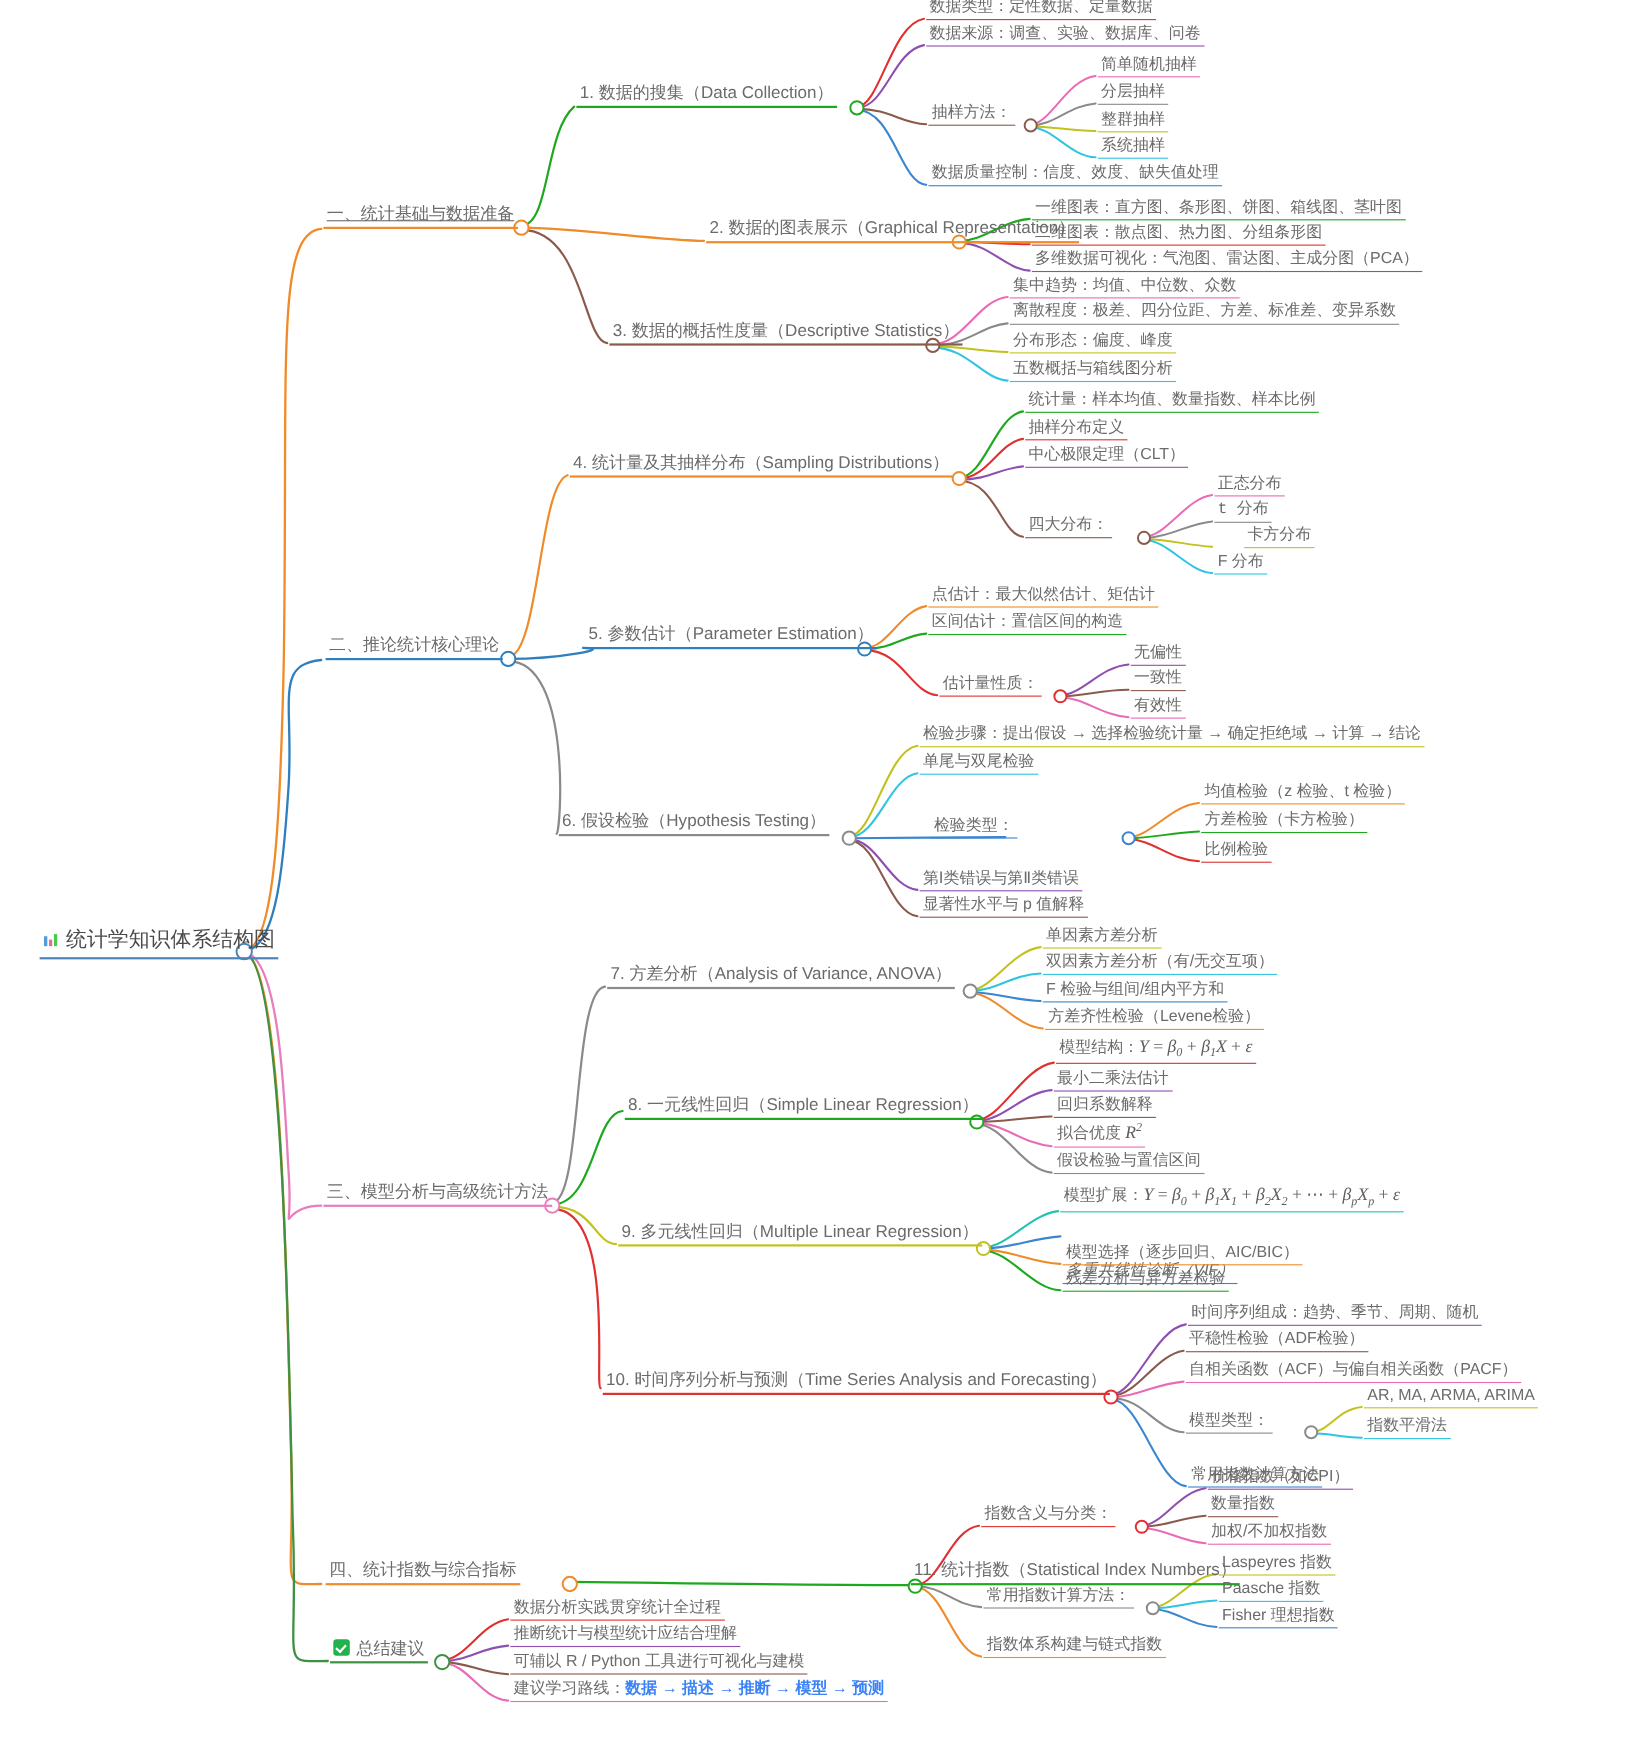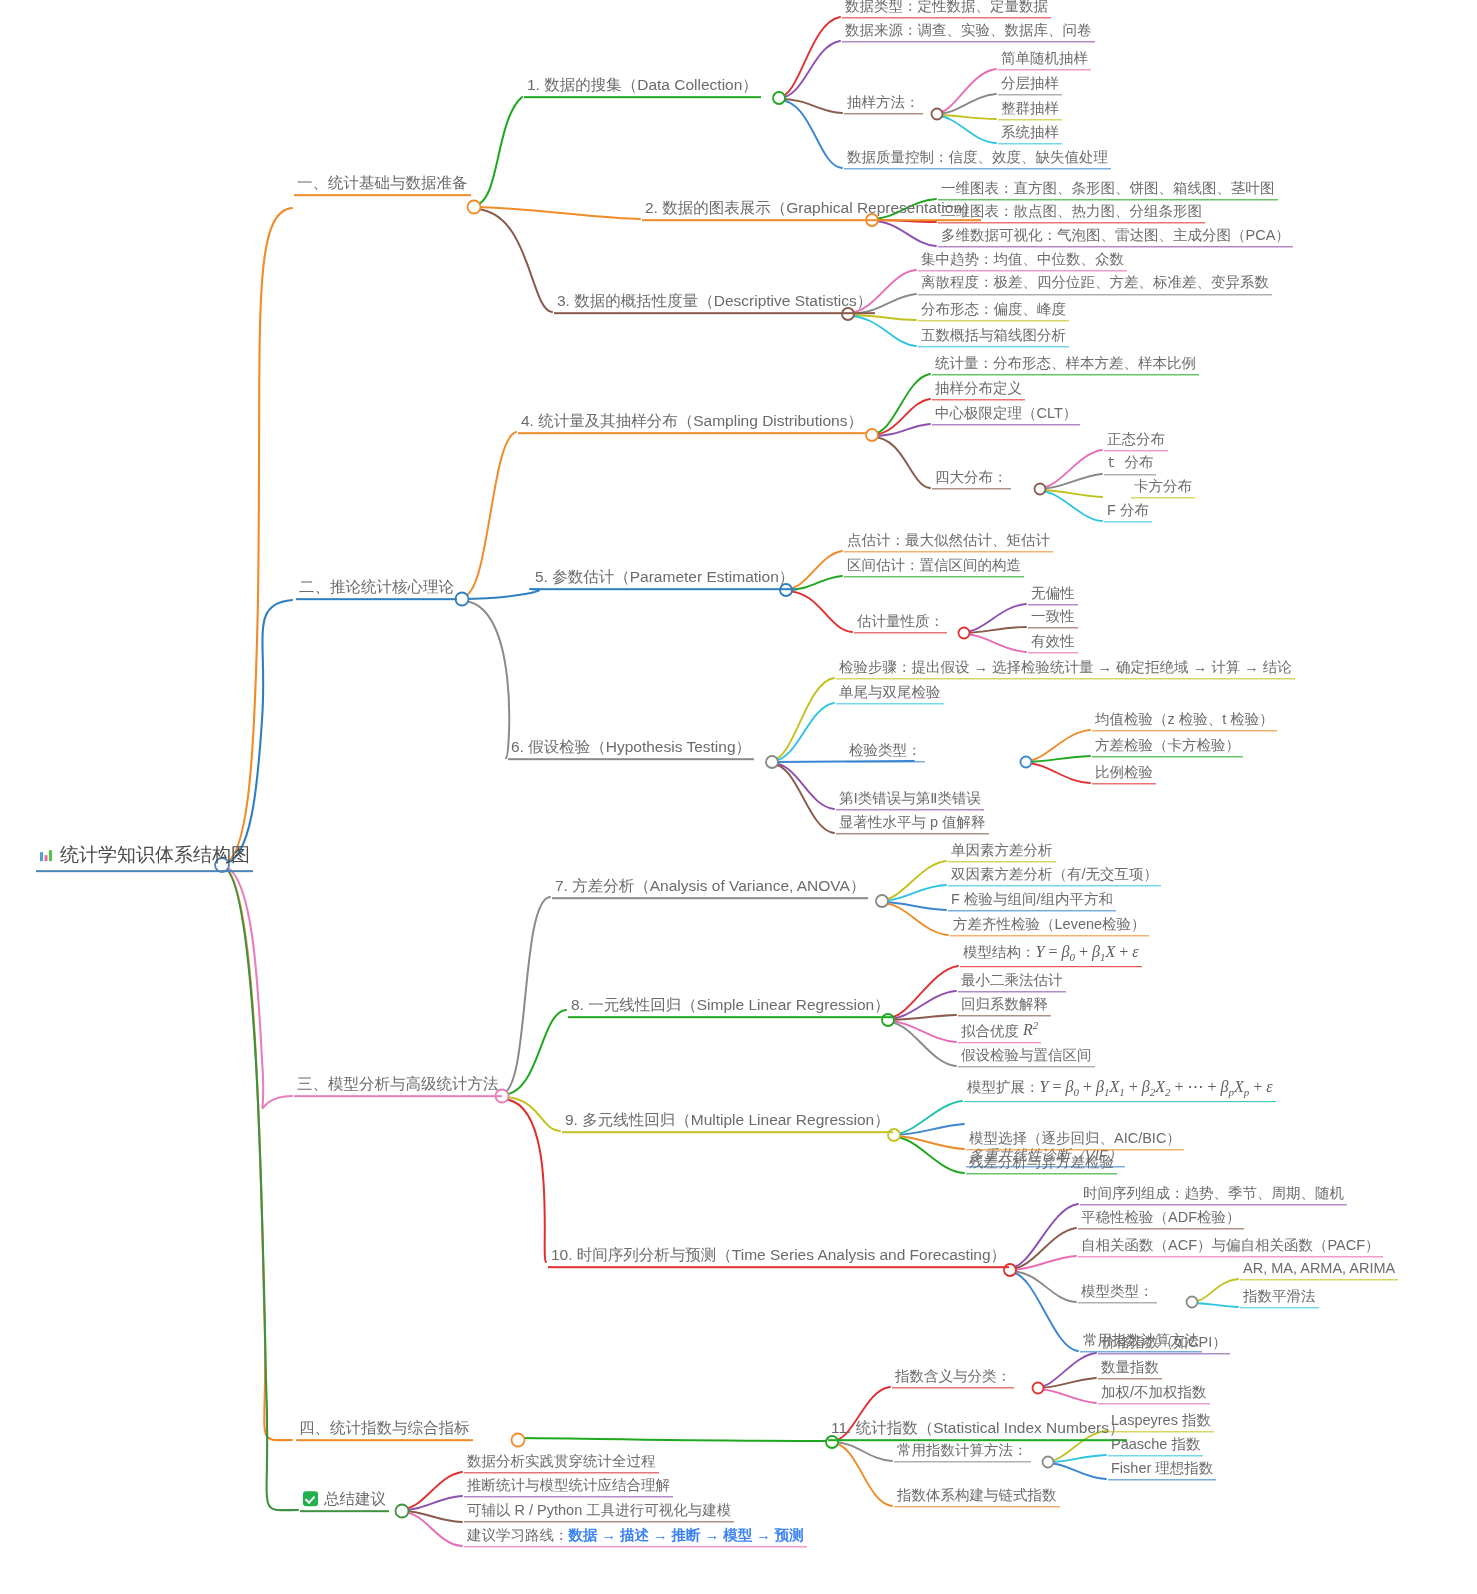--- a/index.html
+++ b/index.html
@@ -174,21 +174,21 @@
   <div class="node root" style="left:36px;top:872px;">
     <span class="bars">
       <svg width="15" height="15" viewBox="0 0 15 15">
           <rect x="1" y="4" width="3" height="9" fill="#4d9de0"></rect>
           <rect x="5.5" y="7" width="3" height="6" fill="#e86ba0"></rect>
           <rect x="10" y="2" width="3" height="11" fill="#4cc94c"></rect>
         </svg>
     </span><span class="txt">统计学知识体系结构图</span>
   </div>
 
-  <div class="node lvl1" style="left:294px;top:196px;border-bottom-color:#ef8b29;"><span>一、统计基础与数据准备</span></div>
+  <div class="node lvl1" style="left:294px;top:208px;border-bottom-color:#ef8b29;text-decoration:underline;"><span>一、统计基础与数据准备</span></div>
   <div class="node lvl1" style="left:296px;top:600px;border-bottom-color:#2f7fbf;"><span>二、推论统计核心理论</span></div>
   <div class="node lvl1" style="left:294px;top:1097px;border-bottom-color:#e87ebc;"><span>三、模型分析与高级统计方法</span></div>
   <div class="node lvl1" style="left:296px;top:1441px;border-bottom-color:#ef8b29;"><span>四、统计指数与综合指标</span></div>
   <div class="node lvl1" style="left:300px;top:1512px;border-bottom-color:#3d9140;">
     <span class="chk"></span><span>总结建议</span>
   </div>
 
   <div class="node lvl2" style="left:524px;top:98px;border-bottom-color:#1ea81e;"><span>1. 数据的搜集（Data Collection）</span></div>
   <div class="node lvl2" style="left:642px;top:221px;border-bottom-color:#ef8b29;"><span>2. 数据的图表展示（Graphical Representation）</span></div>
   <div class="node lvl2" style="left:554px;top:314px;border-bottom-color:#8a5a4a;"><span>3. 数据的概括性度量（Descriptive Statistics）</span></div>
@@ -212,21 +212,21 @@
 
   <div class="node lvl3" style="left:938px;top:200px;border-bottom-color:#1ea81e;"><span>一维图表：直方图、条形图、饼图、箱线图、茎叶图</span></div>
   <div class="node lvl3" style="left:938px;top:223px;border-bottom-color:#e03030;"><span>二维图表：散点图、热力图、分组条形图</span></div>
   <div class="node lvl3" style="left:938px;top:247px;border-bottom-color:#8e4fb0;"><span>多维数据可视化：气泡图、雷达图、主成分图（PCA）</span></div>
 
   <div class="node lvl3" style="left:918px;top:271px;border-bottom-color:#e96bb6;"><span>集中趋势：均值、中位数、众数</span></div>
   <div class="node lvl3" style="left:918px;top:295px;border-bottom-color:#8a8a8a;font-family:Liberation Mono, monospace;"><span>离散程度：极差、四分位距、方差、标准差、变异系数</span></div>
   <div class="node lvl3" style="left:918px;top:321px;border-bottom-color:#c2c21f;"><span>分布形态：偏度、峰度</span></div>
   <div class="node lvl3" style="left:918px;top:347px;border-bottom-color:#2fc5e0;"><span>五数概括与箱线图分析</span></div>
 
-  <div class="node lvl3" style="left:932px;top:375px;border-bottom-color:#1ea81e;"><span>统计量：分布形态、样本方差、样本比例</span></div>
+  <div class="node lvl3" style="left:932px;top:375px;border-bottom-color:#1ea81e;"><span>统计量：样本均值、数量指数、样本比例</span></div>
   <div class="node lvl3" style="left:932px;top:400px;border-bottom-color:#e03030;"><span>抽样分布定义</span></div>
   <div class="node lvl3" style="left:932px;top:425px;border-bottom-color:#8e4fb0;"><span>中心极限定理（CLT）</span></div>
   <div class="node lvl3" style="left:932px;top:489px;border-bottom-color:#8a5a4a;"><span>四大分布：</span></div>
   <div class="node lvl4" style="left:1104px;top:451px;border-bottom-color:#e96bb6;"><span>正态分布</span></div>
   <div class="node lvl4" style="left:1104px;top:475px;border-bottom-color:#8a8a8a;font-family:Liberation Mono, monospace;"><span>t 分布</span></div>
   <div class="node lvl4" style="left:1104px;top:498px;border-bottom-color:#c2c21f;margin-left:27px;"><span>卡方分布</span></div>
   <div class="node lvl4" style="left:1104px;top:522px;border-bottom-color:#2fc5e0;"><span>F 分布</span></div>
 
   <div class="node lvl3" style="left:844px;top:552px;border-bottom-color:#ef8b29;"><span>点估计：最大似然估计、矩估计</span></div>
   <div class="node lvl3" style="left:844px;top:577px;border-bottom-color:#1ea81e;"><span>区间估计：置信区间的构造</span></div>

